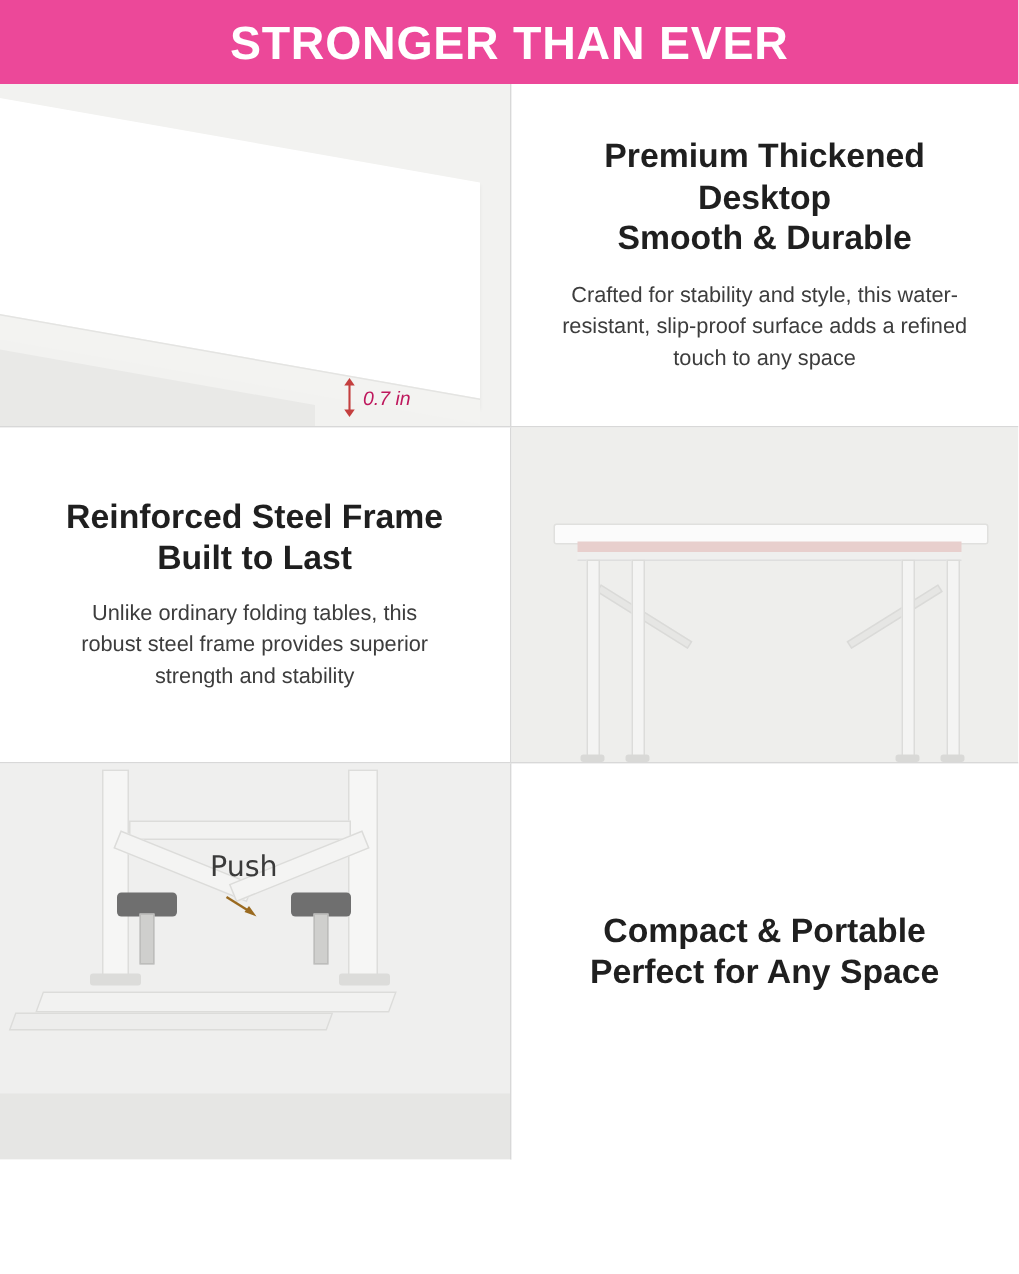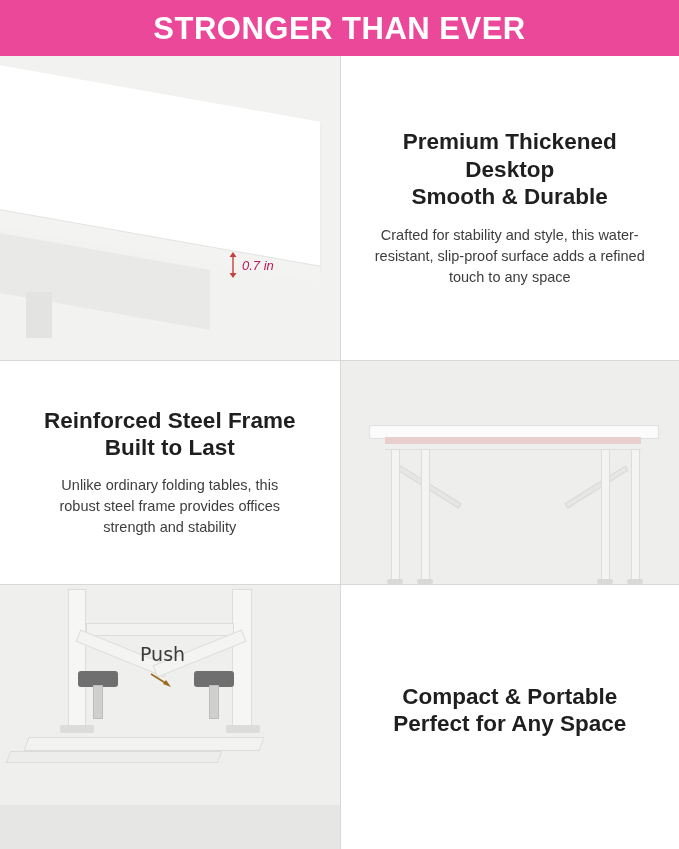--- a/index.html
+++ b/index.html
@@ -46,21 +46,21 @@
     display: flex;
     width: 679px;
     flex: 0 0 auto;
   }
   .cell {
     width: 339.5px;
     position: relative;
     overflow: hidden;
     box-sizing: border-box;
   }
-  .row-1 .cell { height: 304px; }
+  .row-1 .cell { height: 228px; }
   .row-2 .cell { height: 223px; }
   .row-3 .cell { height: 264px; }
 
   .divider-h {
     height: 1px;
     background: #d8d8d8;
     width: 100%;
     flex: 0 0 1px;
   }
   .cell.left-border { border-left: 1px solid #d8d8d8; }
@@ -405,21 +405,21 @@
   </div>
 
   <div class="divider-h"></div>
 
   <div class="row row-2">
     <div class="cell">
       <div class="text-panel">
         <h2 class="headline">Reinforced Steel Frame
 Built to Last</h2>
         <p class="body-copy">Unlike ordinary folding tables, this
-robust steel frame provides offices
+robust steel frame provides superior
 strength and stability</p>
       </div>
     </div>
     <div class="cell left-border">
       <div class="img-panel img-2">
         <div class="table-illus">
           <div class="tbl-top"></div>
           <div class="tbl-apron"></div>
           <div class="tbl-rail"></div>
           <div class="brace b1"></div>

